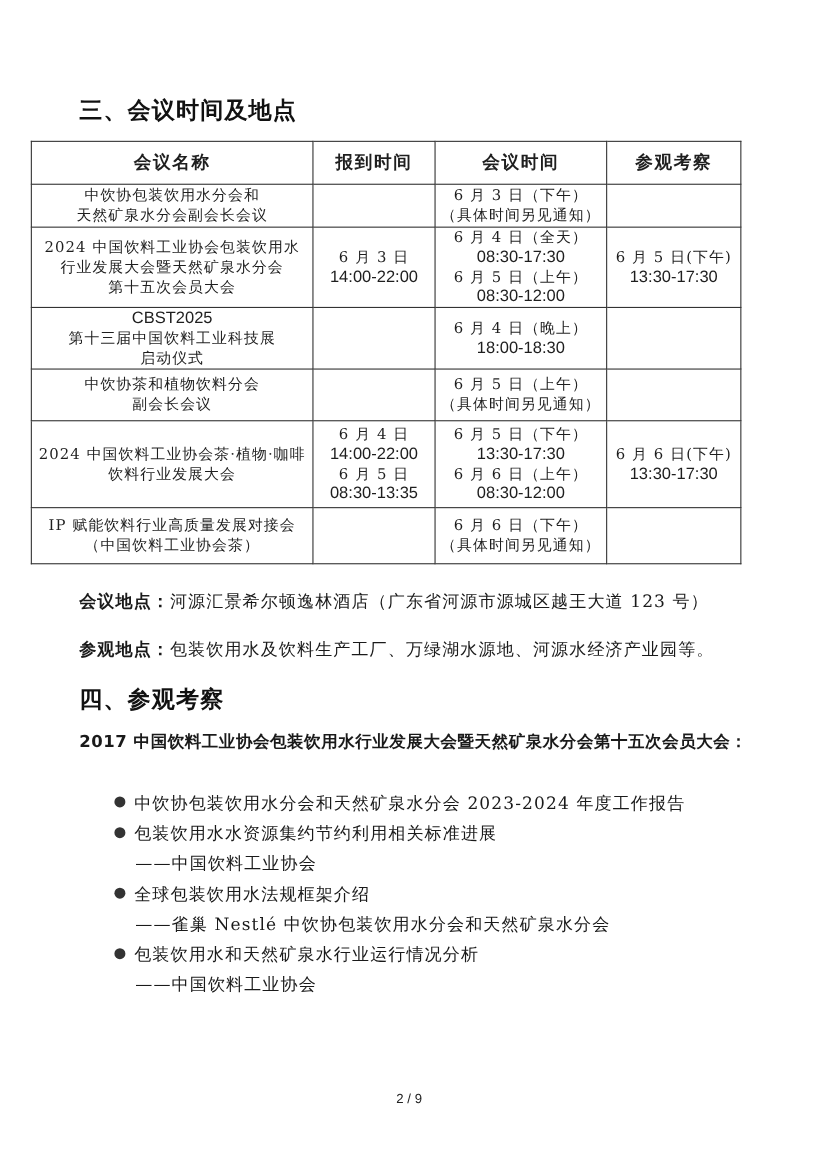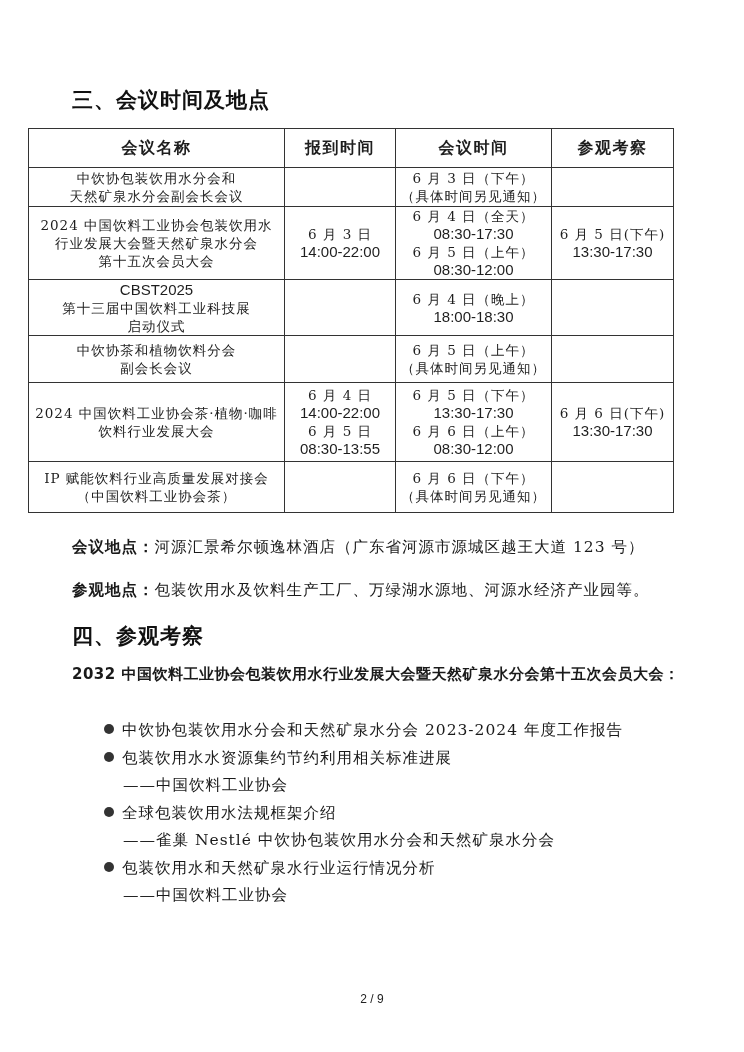--- a/index.html
+++ b/index.html
@@ -135,21 +135,21 @@
       </tr>
       <tr class="r5">
         <td>
           <span class="cell-line">2024 中国饮料工业协会茶·植物·咖啡</span>
           <span class="cell-line">饮料行业发展大会</span>
         </td>
         <td>
           <span class="cell-line">6 月 4 日</span>
           <span class="cell-line num">14:00-22:00</span>
           <span class="cell-line">6 月 5 日</span>
-          <span class="cell-line num">08:30-13:55</span>
+          <span class="cell-line num">08:30-13:35</span>
         </td>
         <td>
           <span class="cell-line">6 月 5 日（下午）</span>
           <span class="cell-line num">13:30-17:30</span>
           <span class="cell-line">6 月 6 日（上午）</span>
           <span class="cell-line num">08:30-12:00</span>
         </td>
         <td>
           <span class="cell-line">6 月 6 日(下午)</span>
           <span class="cell-line num">13:30-17:30</span>
@@ -171,21 +171,21 @@
 </table>
 
 <div class="venue" id="venue-meeting">
   <span class="lbl">会议地点：</span><span>河源汇景希尔顿逸林酒店（广东省河源市源城区越王大道 123 号）</span>
 </div>
 <div class="venue" id="venue-visit">
   <span class="lbl">参观地点：</span><span>包装饮用水及饮料生产工厂、万绿湖水源地、河源水经济产业园等。</span>
 </div>
 
 <div class="h-section" id="sec4">四、参观考察</div>
-<div class="report-title">2032 中国饮料工业协会包装饮用水行业发展大会暨天然矿泉水分会第十五次会员大会：</div>
+<div class="report-title">2017 中国饮料工业协会包装饮用水行业发展大会暨天然矿泉水分会第十五次会员大会：</div>
 <ul class="report-list" id="report-list">
     <li><span class="bullet"></span><span>中饮协包装饮用水分会和天然矿泉水分会 2023-2024 年度工作报告</span></li>
     <li><span class="bullet"></span><span>包装饮用水水资源集约节约利用相关标准进展</span></li>
     <li class="speaker"><span>——中国饮料工业协会</span></li>
     <li><span class="bullet"></span><span>全球包装饮用水法规框架介绍</span></li>
     <li class="speaker"><span>——雀巢 Nestlé 中饮协包装饮用水分会和天然矿泉水分会</span></li>
     <li><span class="bullet"></span><span>包装饮用水和天然矿泉水行业运行情况分析</span></li>
     <li class="speaker"><span>——中国饮料工业协会</span></li>
   </ul>
 

